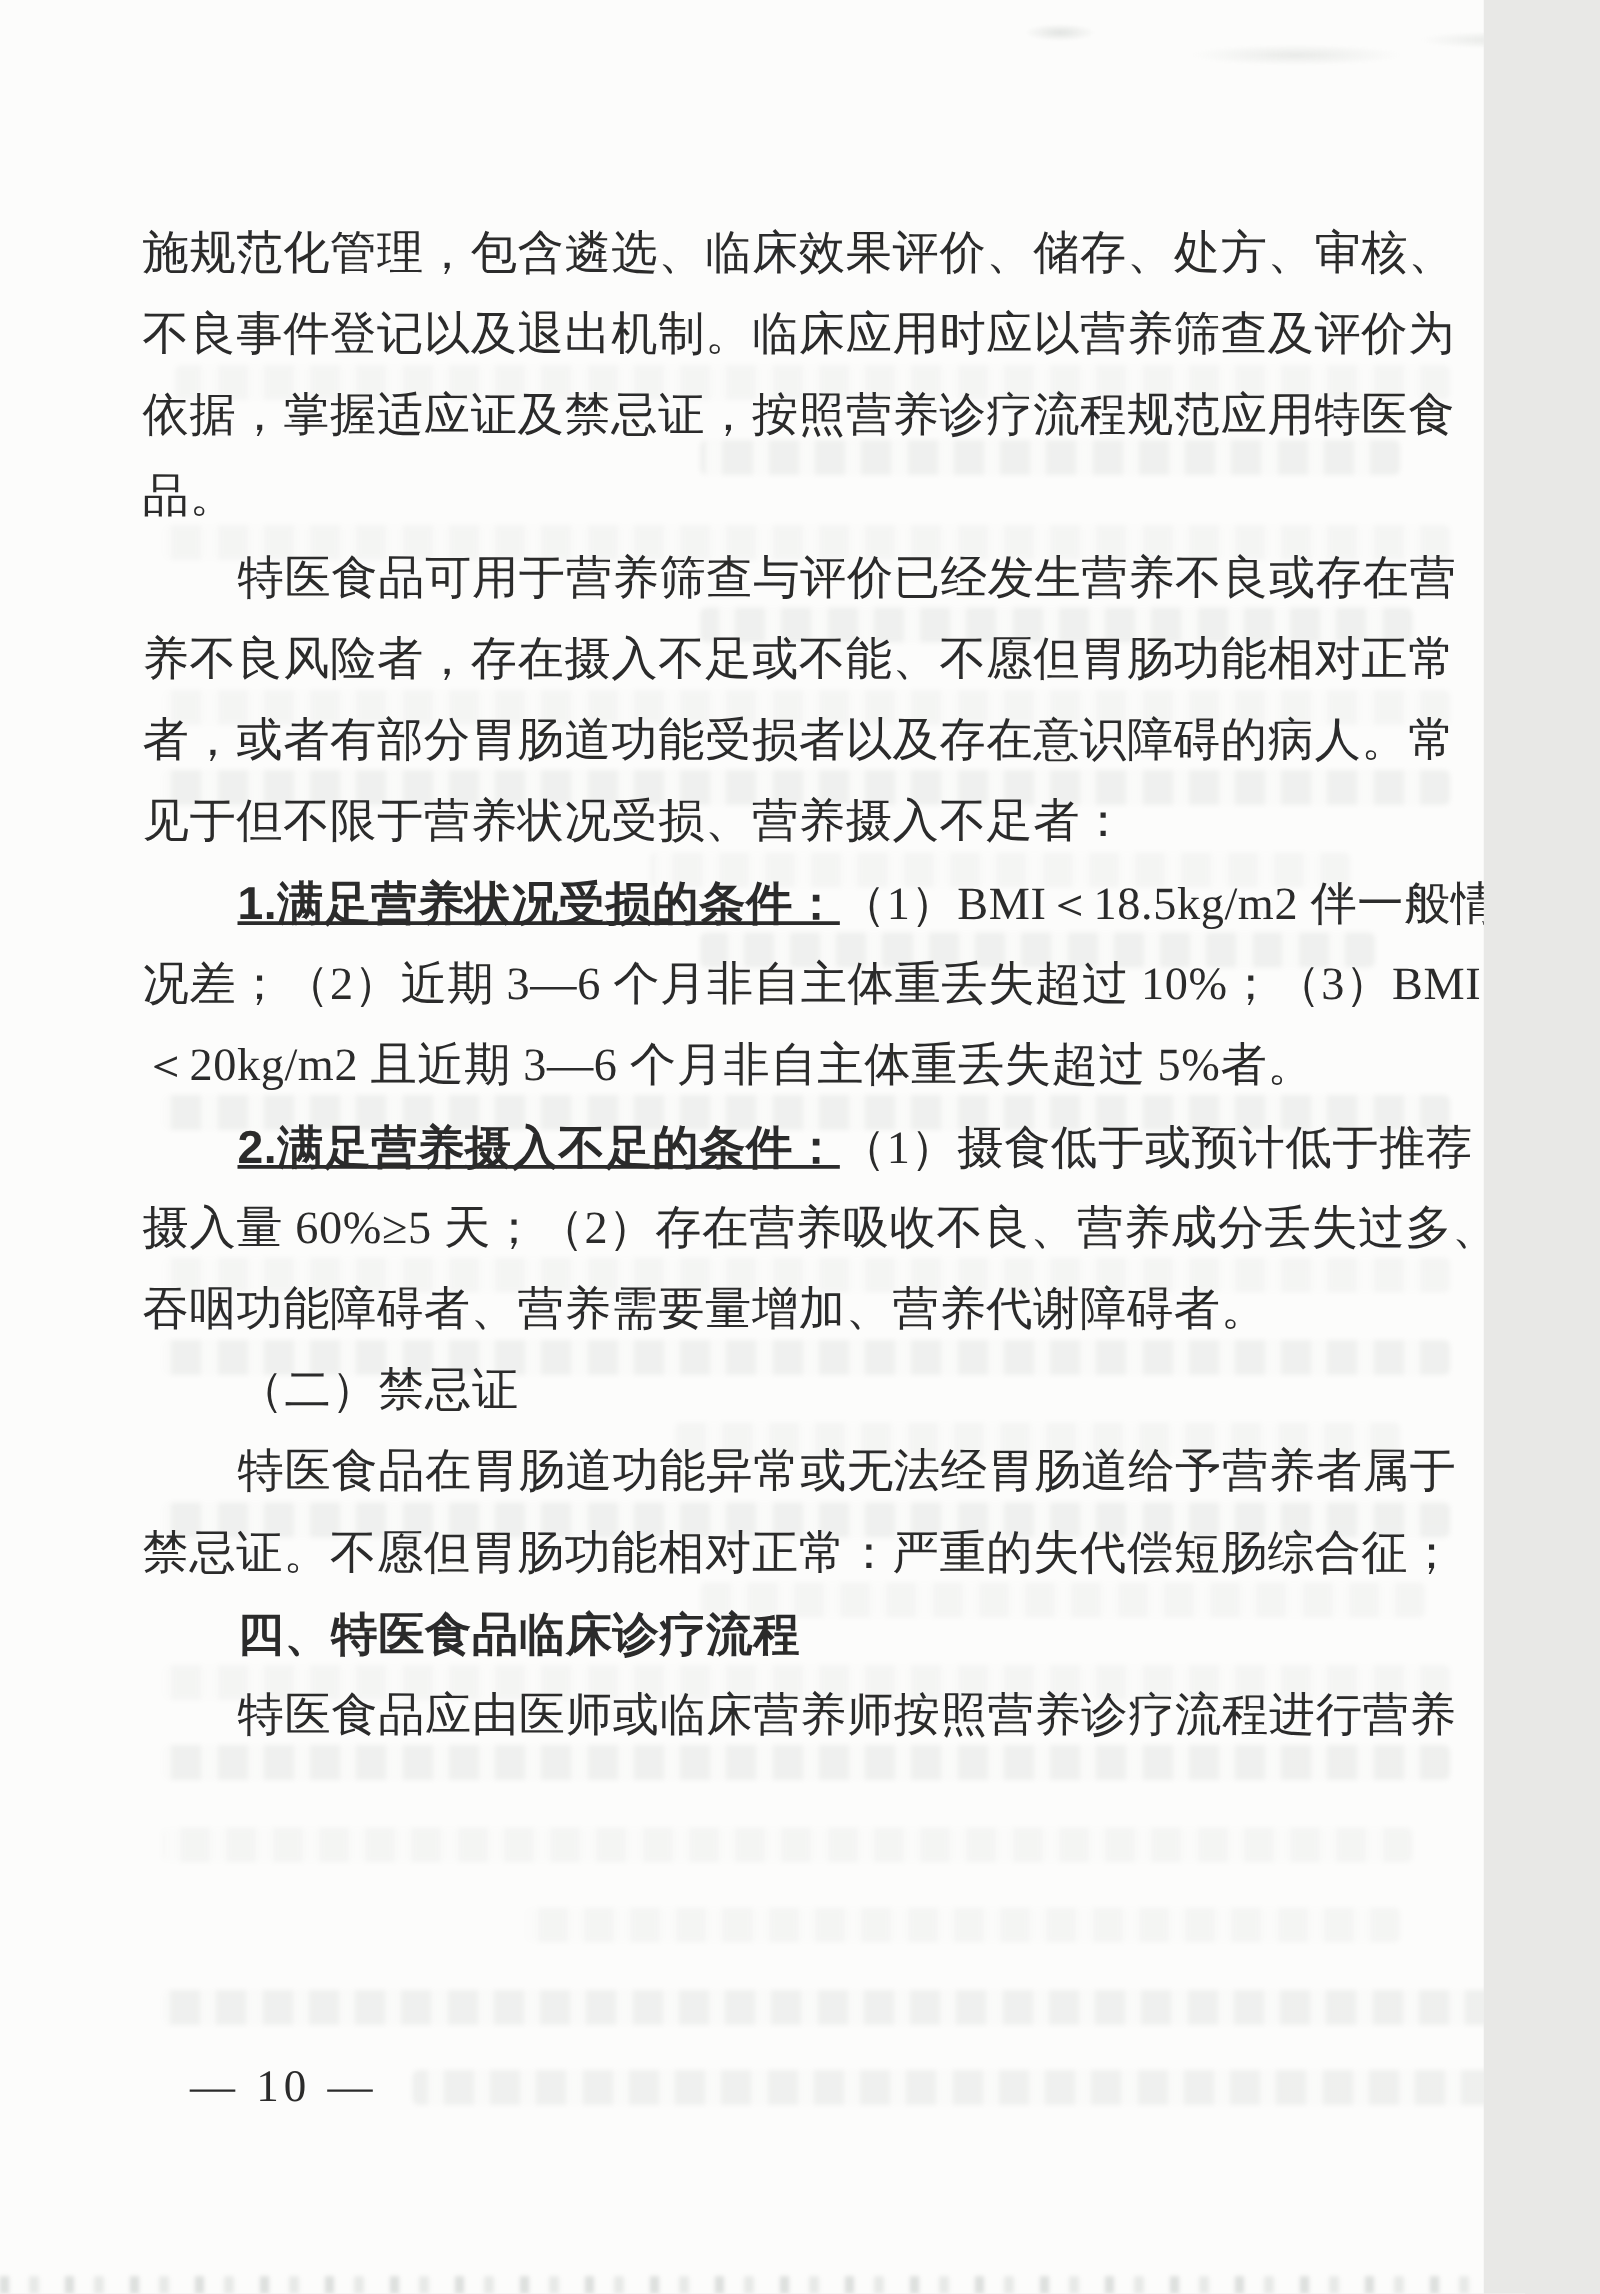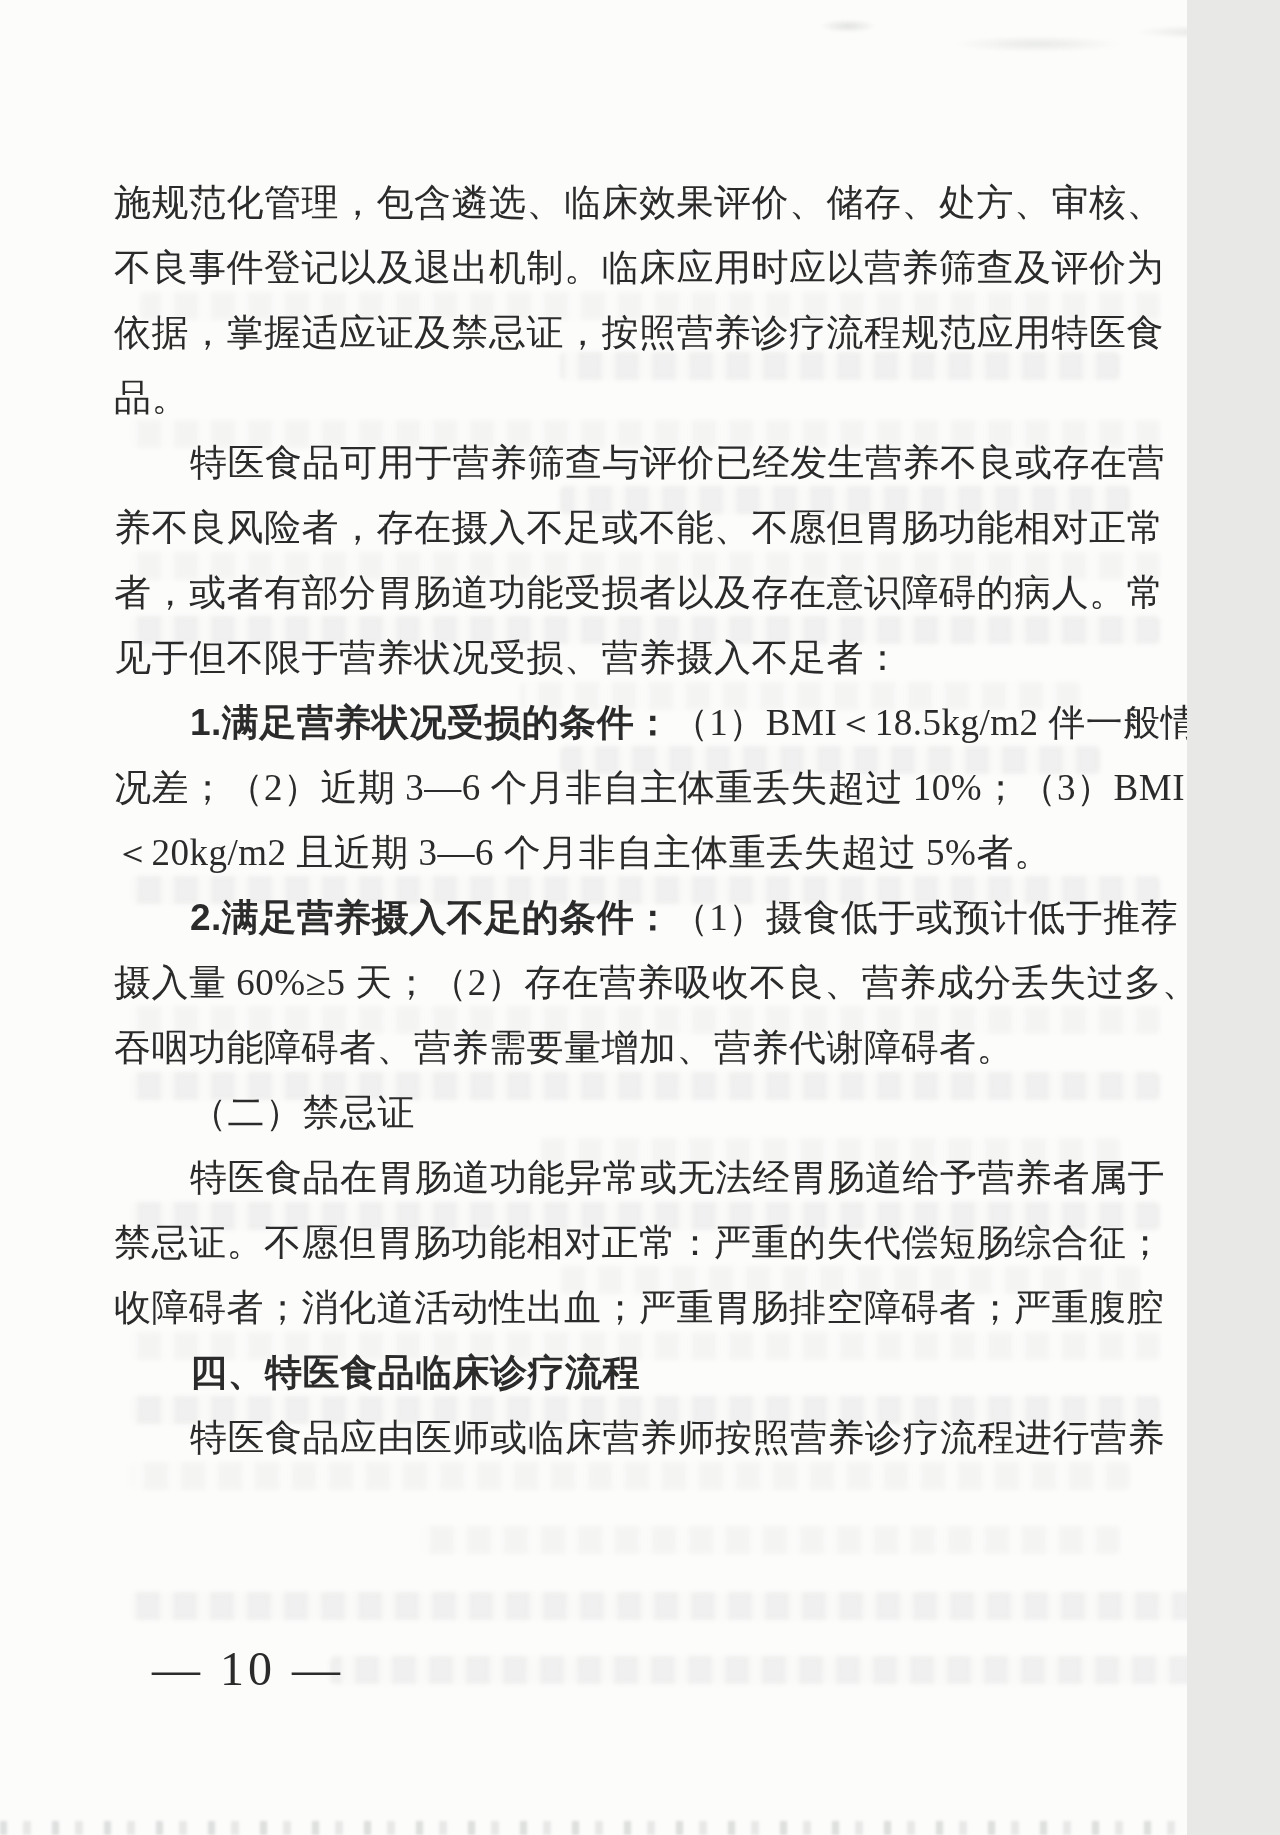--- a/index.html
+++ b/index.html
@@ -47,25 +47,25 @@
   .line{
     position:relative;
     height:65px;line-height:65px;
     font-size:37px;
     white-space:nowrap;
     letter-spacing:.5px;
   }
   .line.fill{text-align:justify;text-align-last:justify;text-justify:inter-character;}
   .line.end{text-align:left;}
   .line.indent{padding-left:76px;}
-  .lead{font-weight:700;font-family:"Liberation Sans","DejaVu Sans",sans-serif;}
+  .lead{font-weight:700;font-family:"Liberation Sans","DejaVu Sans",sans-serif;text-decoration:underline;}
   .line.heading{font-weight:700;font-family:"Liberation Sans","DejaVu Sans",sans-serif;}
   .footer{
     position:absolute;left:152px;top:1648px;
-    font-size:48px;line-height:42px;letter-spacing:4px;
+    font-size:36px;line-height:42px;letter-spacing:4px;
     color:var(--ink,#2b2b2b);
     font-family:Liberation Serif, serif;
   }
 </style>
 </head>
 <body>
 
 <div class="page">
 
   <div>
@@ -102,21 +102,20 @@
     <div class="line end">见于但不限于营养状况受损、营养摄入不足者：</div>
     <div class="line fill indent"><span class="lead">1.满足营养状况受损的条件：</span><span>（1）BMI＜18.5kg/m2 伴一般情</span></div>
     <div class="line fill">况差；（2）近期 3—6 个月非自主体重丢失超过 10%；（3）BMI</div>
     <div class="line end">＜20kg/m2 且近期 3—6 个月非自主体重丢失超过 5%者。</div>
     <div class="line fill indent"><span class="lead">2.满足营养摄入不足的条件：</span><span>（1）摄食低于或预计低于推荐</span></div>
     <div class="line fill">摄入量 60%≥5 天；（2）存在营养吸收不良、营养成分丢失过多、</div>
     <div class="line end">吞咽功能障碍者、营养需要量增加、营养代谢障碍者。</div>
     <div class="line end indent">（二）禁忌证</div>
     <div class="line fill indent">特医食品在胃肠道功能异常或无法经胃肠道给予营养者属于</div>
     <div class="line fill">禁忌证。不愿但胃肠功能相对正常：严重的失代偿短肠综合征；</div>
-    <div class="line fill">收障碍者；消化道活动性出血；严重胃肠排空障碍者；严重腹腔</div>
     <div class="line end indent heading">四、特医食品临床诊疗流程</div>
     <div class="line fill indent">特医食品应由医师或临床营养师按照营养诊疗流程进行营养</div>
   </main>
 
   <div class="footer">
     <span>— 10 —</span>
   </div>
 
 </div>
 

